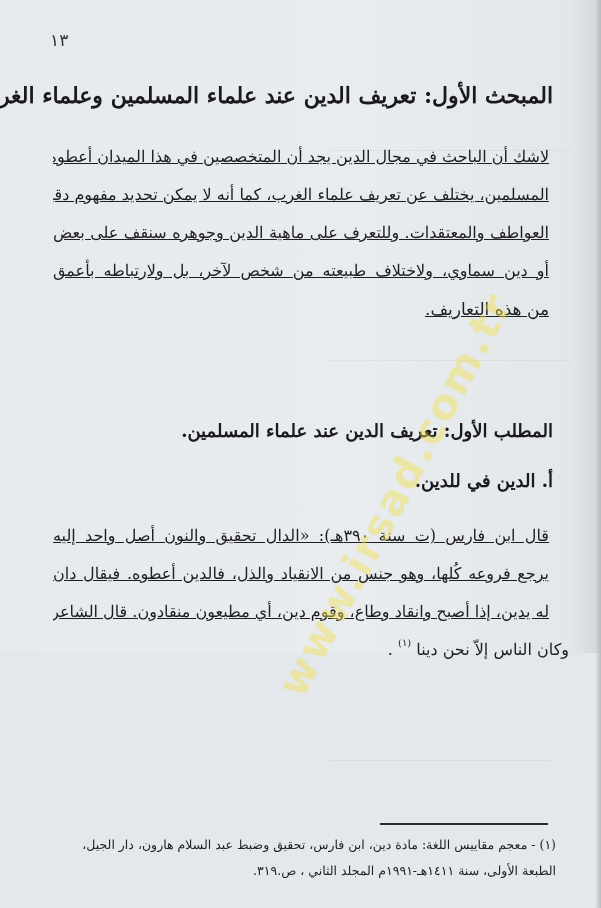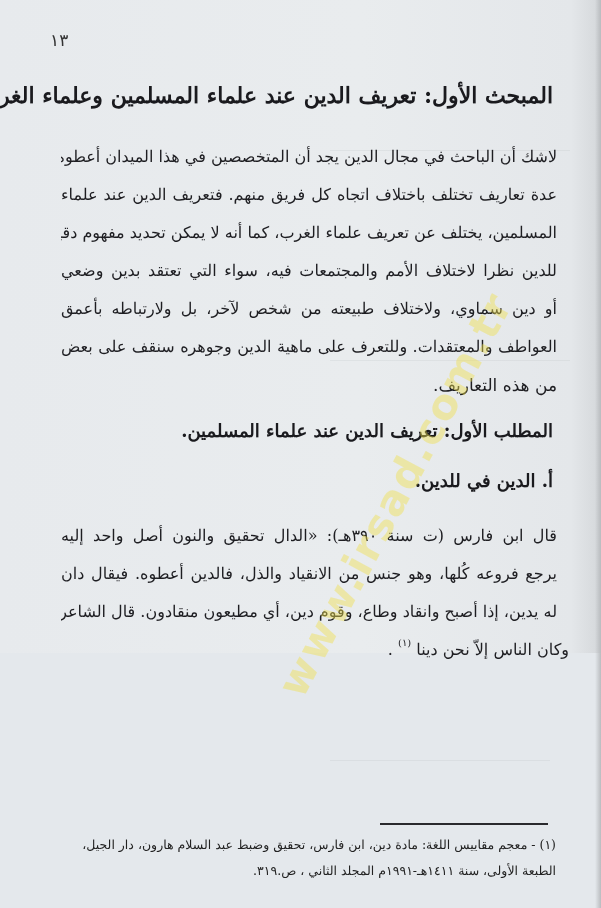--- a/index.html
+++ b/index.html
@@ -40,28 +40,29 @@
       top: 82px;
       right: 48px;
       font-size: 22px;
       font-weight: bold;
       direction: rtl;
       white-space: nowrap;
       color: #1a1a1e;
     }
     .para {
       position: absolute;
-      right: 44px;
+      right: 52px;
       width: 496px;
       direction: rtl;
       text-align: justify;
       text-align-last: justify;
       font-size: 16px;
       line-height: 38px;
       white-space: nowrap;
+      text-decoration: underline;
     }
     .line {
       display: block;
       height: 38px;
       overflow: hidden;
       text-align: justify;
       text-align-last: justify;
     }
     .line.last {
       text-align-last: right;
@@ -139,25 +140,23 @@
   <div class="show-through" style="left:330px;top:150px;width:240px;"></div>
   <div class="show-through" style="left:330px;top:360px;width:240px;"></div>
   <div class="show-through" style="left:330px;top:760px;width:220px;"></div>
 
   <div class="page-number">١٣</div>
 
   <div class="h1">المبحث الأول: تعريف الدين عند علماء المسلمين وعلماء الغرب.</div>
 
   <div class="para" style="top:138px;">
     <span class="line">لاشك أن الباحث في مجال الدين يجد أن المتخصصين في هذا الميدان أعطوه</span>
-    <span class="line">عدة تعاريف تختلف باختلاف اتجاه كل فريق منهم. فتعريف الدين عند علماء</span>
     <span class="line">المسلمين، يختلف عن تعريف علماء الغرب، كما أنه لا يمكن تحديد مفهوم دقيق</span>
-    <span class="line">للدين نظرا لاختلاف الأمم والمجتمعات فيه، سواء التي تعتقد بدين وضعي</span>
+    <span class="line">العواطف والمعتقدات. وللتعرف على ماهية الدين وجوهره سنقف على بعض</span>
     <span class="line">أو دين سماوي، ولاختلاف طبيعته من شخص لآخر، بل ولارتباطه بأعمق</span>
-    <span class="line">العواطف والمعتقدات. وللتعرف على ماهية الدين وجوهره سنقف على بعض</span>
     <span class="line last" style="font-size:17px;">من هذه التعاريف.</span>
   </div>
 
   <div class="h2" style="top:420px;">المطلب الأول: تعريف الدين عند علماء المسلمين.</div>
   <div class="h2" style="top:470px;">أ.  الدين في للدين.</div>
 
   <div class="para" style="top:517px;">
     <span class="line">قال ابن فارس (ت سنة ٣٩٠هـ): «الدال تحقيق والنون أصل واحد إليه</span>
     <span class="line">يرجع فروعه كُلها، وهو جنس من الانقياد والذل، فالدين أعطوه. فيقال دان</span>
     <span class="line">له يدين، إذا أصبح وانقاد وطاع، وقوم دين، أي مطيعون منقادون. قال الشاعر:</span>

